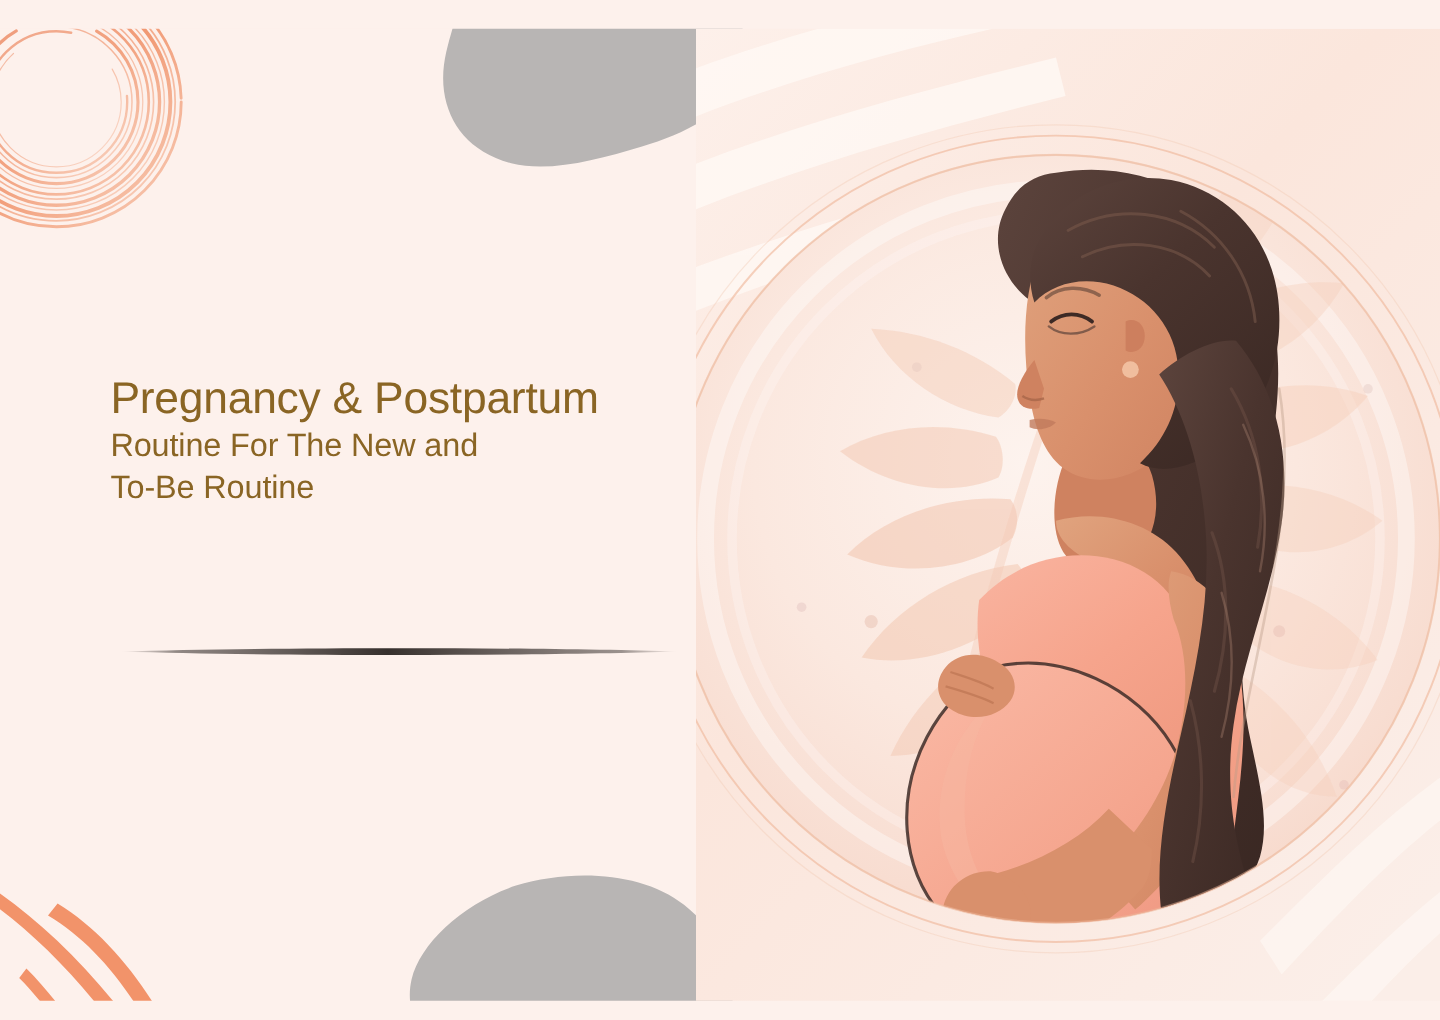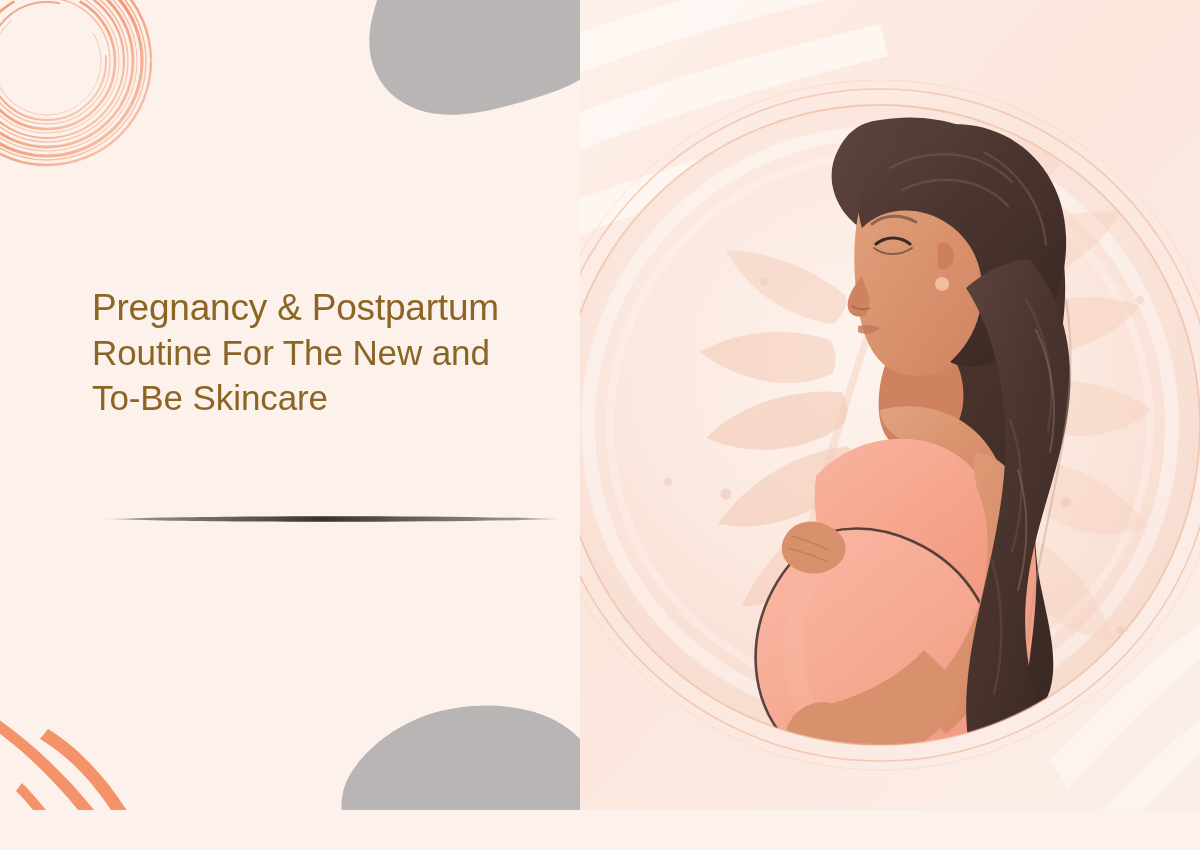--- a/index.html
+++ b/index.html
@@ -7,20 +7,21 @@
     width:1200px; height:850px;
     background:#fdf1ec;
     font-family:"Liberation Sans", sans-serif;
     overflow:hidden;
   }
   .canvas {
     position:relative;
     width:1200px; height:810px;
     background:#fdf1ec;
     overflow:hidden;
+    margin-top:24px;
   }
 
   
   .deco { position:absolute; pointer-events:none; }
 
   #brush-arc      { left:-78px;  top:-64px;  width:250px; height:250px; }
   #stroke-cluster { left:-10px;  top:695px;  width:250px; height:175px; }
   #blob-top       { left:330px;  top:-70px;  width:300px; height:210px; }
   #blob-bottom    { left:335px;  top:700px;  width:290px; height:170px; }
 
@@ -40,21 +41,21 @@
   }
   .line-2 {
     font-size:42px;
     font-weight:700;
     letter-spacing:-0.3px;
     color:#8a5d22;
     line-height:1.42;
     white-space:nowrap;
   }
   .line-3 {
-    font-size:35px;
+    font-size:27px;
     font-weight:400;
     letter-spacing:-0.1px;
     color:#8a6524;
     line-height:1.30;
   }
   .divider-wrap {
     position:absolute;
     left:100px; top:512px;
     width:465px; height:14px;
   }
@@ -119,21 +120,21 @@
         <path d="M 2,20 C 50,52 102,104 142,168 L 131,175 C 92,112 44,62 -2,30 Z"></path>
         <path d="M 58,34 C 104,62 142,114 168,175 L 154,175 C 128,118 94,70 50,44 Z"></path>
         <path d="M 32,88 C 48,104 62,122 74,140 L 66,146 C 54,128 40,110 26,96 Z"></path>
       </g>
     </svg>
   </div>
 
   <div class="headline">
     <div class="line-1">Pregnancy &amp; Postpartum</div>
     <div class="line-3">Routine For The New and</div>
-    <div class="line-3">To-Be Skincare</div>
+    <div class="line-3">To-Be Routine</div>
   </div>
 
   <div class="divider-wrap">
     <svg width="465" height="14" viewBox="0 0 465 14" preserveAspectRatio="none">
       <defs>
         <linearGradient id="ruleFade" x1="0" y1="0" x2="1" y2="0">
           <stop offset="0%" stop-color="#3a3330" stop-opacity="0"></stop>
           <stop offset="10%" stop-color="#3a3330" stop-opacity=".55"></stop>
           <stop offset="48%" stop-color="#2c2623" stop-opacity=".95"></stop>
           <stop offset="90%" stop-color="#3a3330" stop-opacity=".5"></stop>

